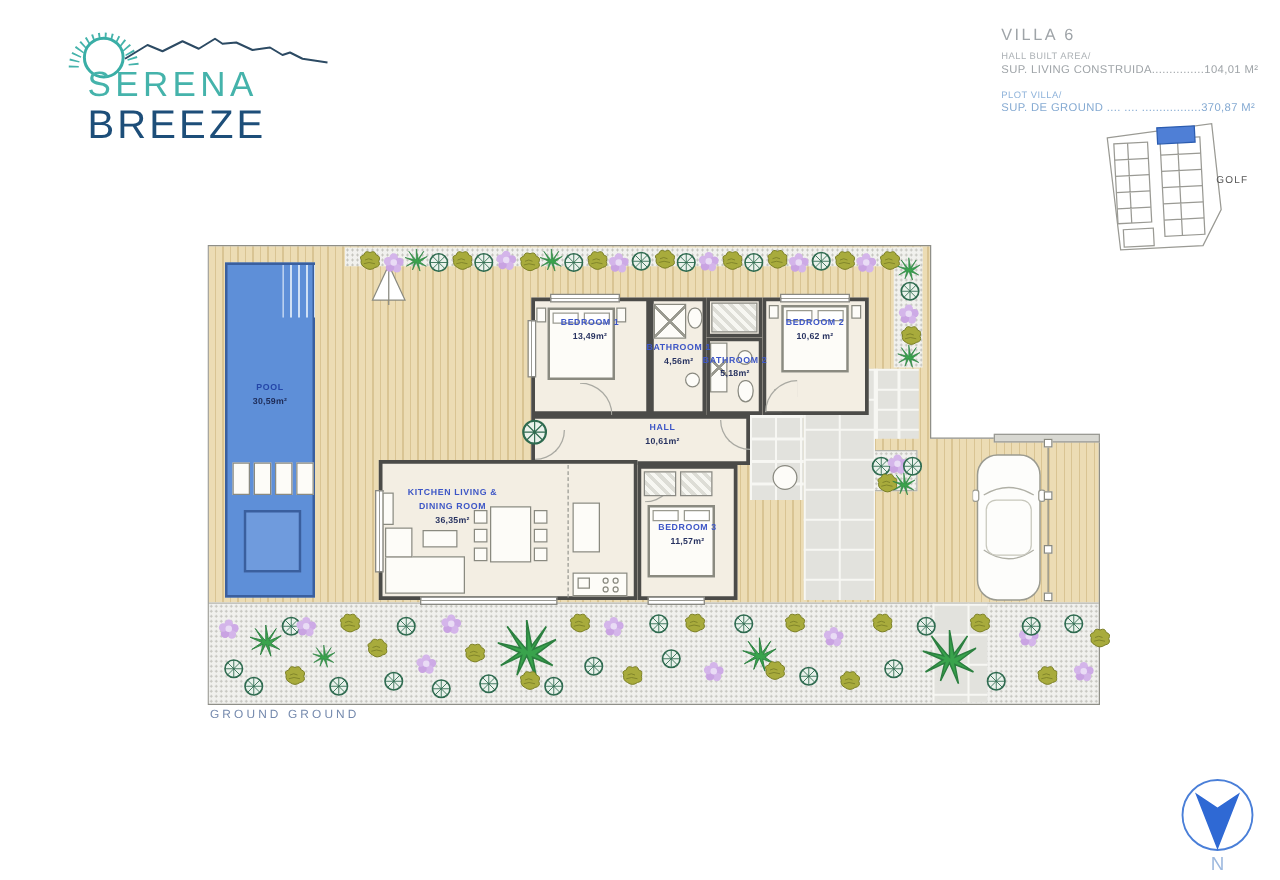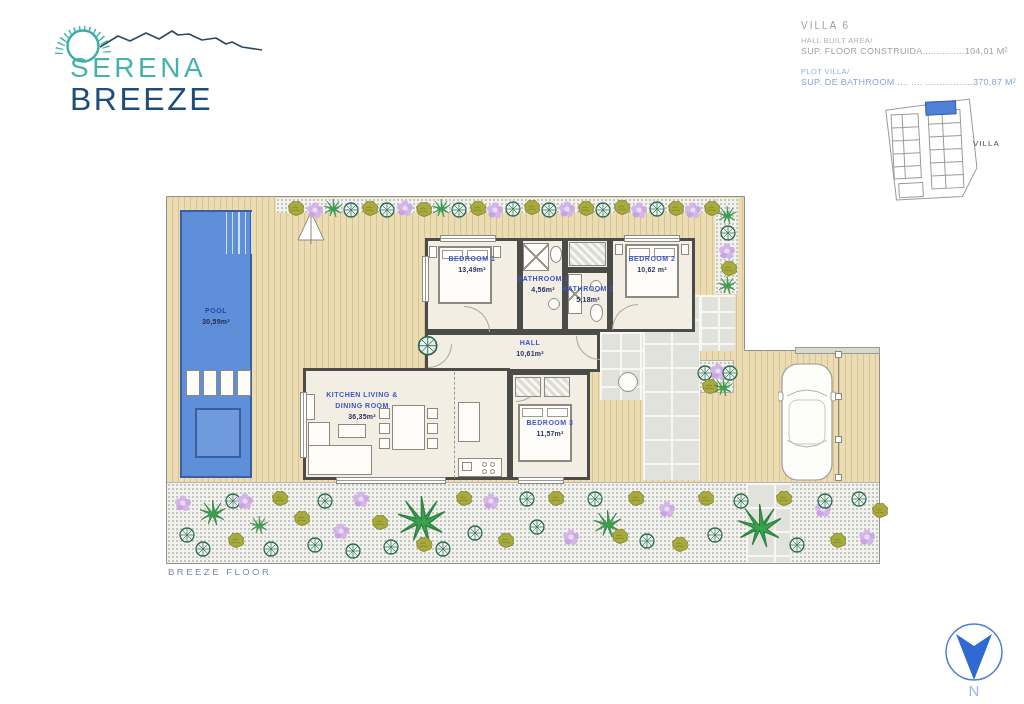--- a/index.html
+++ b/index.html
@@ -1,19 +1,19 @@
 <!DOCTYPE html>
 <html><head>
 <meta charset="utf-8">
 <style>
   html,body{margin:0;padding:0;background:#ffffff;width:1024px;height:704px;overflow:hidden;
     font-family:"Liberation Sans", sans-serif;}
   .a{position:absolute;box-sizing:border-box;}
   
-  .villa-title{font-size:10px;letter-spacing:2px;color:#9fa4a8;}
+  .villa-title{font-size:13px;letter-spacing:2px;color:#9fa4a8;}
   .info-sm{font-size:7.5px;letter-spacing:.4px;color:#adb2b6;margin-top:5px;}
   .info-ln{font-size:9px;letter-spacing:.3px;color:#9fa4a8;margin-top:1px;white-space:nowrap;}
   .info-sm.blue{color:#8fb3da;}
   .info-ln.blue{color:#85aad2;}
   
   #plan{left:166px;top:196px;width:714px;height:368px;}
   .deck{background:repeating-linear-gradient(90deg,#ecdcb4 0 5px,#d9c493 5px 6px);}
   .gravel{background-color:#f1f1ee;background-image:radial-gradient(#c6c6c0 .8px,transparent 1px);background-size:4px 4px;}
   .slabs{background-color:#e2e2dd;background-image:linear-gradient(#f7f7f3 2px,transparent 2px),linear-gradient(90deg,#f7f7f3 2px,transparent 2px);background-size:28px 24px;}
   .room{background:#f3eee3;border:3px solid #4b4b48;}
@@ -71,37 +71,37 @@
     <path d="M33,48 A24,24 0 1 1 81,48" fill="none" stroke="#45b3ab" stroke-width="8" stroke-dasharray="1.4 3.4"></path>
     <circle cx="57" cy="40" r="15.5" fill="#ffffff" stroke="#3aaea6" stroke-width="2.4"></circle>
     <polyline points="74,41 92,30 104,35 120,27 133,33 146,25 152,29 163,28 176,34 190,32 200,38 206,36 216,41 236,44" fill="none" stroke="#2c4a63" stroke-width="1.6" stroke-linejoin="round"></polyline>
     <text x="44" y="71" font-size="28" letter-spacing="3.5" fill="#45b3ab" font-family="Liberation Sans, sans-serif">SERENA</text>
     <text x="44" y="104" font-size="32" letter-spacing="2.5" fill="#1d4e79" font-family="Liberation Sans, sans-serif">BREEZE</text>
   </svg>
 
   <div class="a" style="left:801px;top:20px;width:215px;">
     <div class="villa-title">VILLA 6</div>
     <div class="info-sm">HALL BUILT AREA/</div>
-    <div class="info-ln">SUP. FLOOR CONSTRUIDA...............104,01 M²</div>
+    <div class="info-ln">SUP. LIVING CONSTRUIDA...............104,01 M²</div>
     <div class="info-sm blue" style="margin-top:11px;">PLOT VILLA/</div>
-    <div class="info-ln blue">SUP. DE BATHROOM .... .... .................370,87 M²</div>
+    <div class="info-ln blue">SUP. DE GROUND .... .... .................370,87 M²</div>
   </div>
 
   <svg class="a" style="left:884px;top:98px;" width="96" height="106" viewBox="0 0 96 106">
     <g transform="rotate(-3 48 53)" stroke="#9a9a94" fill="none" stroke-width="1">
       <polygon points="4,10 88,3 92,72 76,100 10,100" fill="#ffffff"></polygon>
       <rect x="9" y="15" width="27" height="64"></rect>
       <path d="M9,28 H36 M9,41 H36 M9,54 H36 M9,67 H36 M20,15 V79"></path>
       <rect x="46" y="13" width="32" height="78"></rect>
       <path d="M46,26 H78 M46,39 H78 M46,52 H78 M46,65 H78 M46,78 H78 M60,13 V91"></path>
       <rect x="13" y="84" width="24" height="14"></rect>
       <rect x="44" y="4" width="30" height="13" fill="#4f7fd6" stroke="#2b5cb0"></rect>
     </g>
   </svg>
-  <span class="a golf" style="left:973px;top:139px;">VILLA</span>
+  <span class="a golf" style="left:973px;top:139px;">GOLF</span>
 
   <div class="a" id="plan">
 
     <div class="a deck" style="left:1px;top:1px;width:577px;height:285px;"></div>
     <div class="a deck" style="left:578px;top:155px;width:135px;height:131px;"></div>
 
     <div class="a gravel" style="left:1px;top:286px;width:712px;height:81px;border-top:1px solid #b5b5ae;"></div>
     <div class="a slabs" style="left:580px;top:287px;width:44px;height:79px;"></div>
 
     <div class="a gravel" style="left:110px;top:2px;width:462px;height:15px;"></div>
@@ -497,21 +497,21 @@
         </svg>
         <svg class="plant" width="18" height="18" viewBox="0 0 18 18" style="left: 444px; top: 332px;">
           <use href="#p-bush"></use>
         </svg>
         <svg class="plant" width="18" height="18" viewBox="0 0 18 18" style="left: 650px; top: 296px;">
           <use href="#p-shrub"></use>
         </svg>
       </div>
   </div>
 
-  <div class="a floor-label" style="left:168px;top:566px;">BREEZE FLOOR</div>
+  <div class="a floor-label" style="left:168px;top:566px;">GROUND GROUND</div>
 
   <svg class="a" style="left:936px;top:616px;" width="76" height="86" viewBox="0 0 76 86">
     <circle cx="38" cy="36" r="28" fill="none" stroke="#4a7fd8" stroke-width="1.5"></circle>
     <path d="M20,18 L38,64 L56,18 L38,30 Z" fill="#2f69d4"></path>
     <text x="38" y="80" text-anchor="middle" font-size="15" fill="#9db9df" font-family="Liberation Sans, sans-serif">N</text>
   </svg>
 
 </div>
 
 </body></html>

